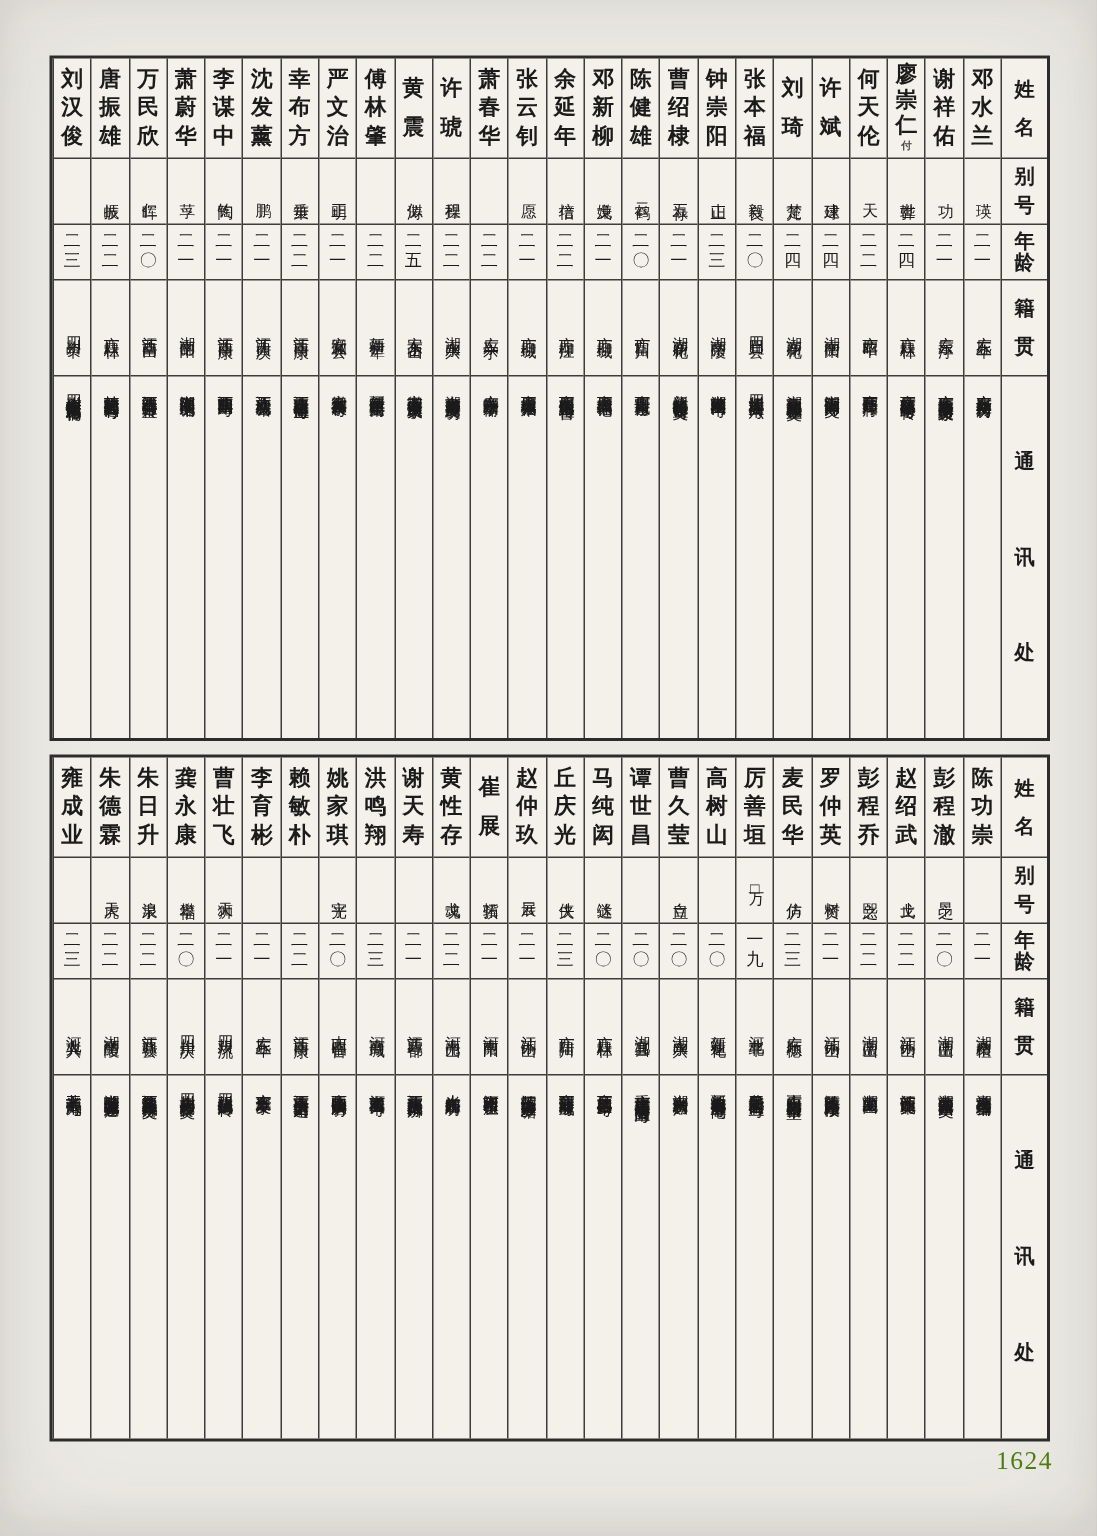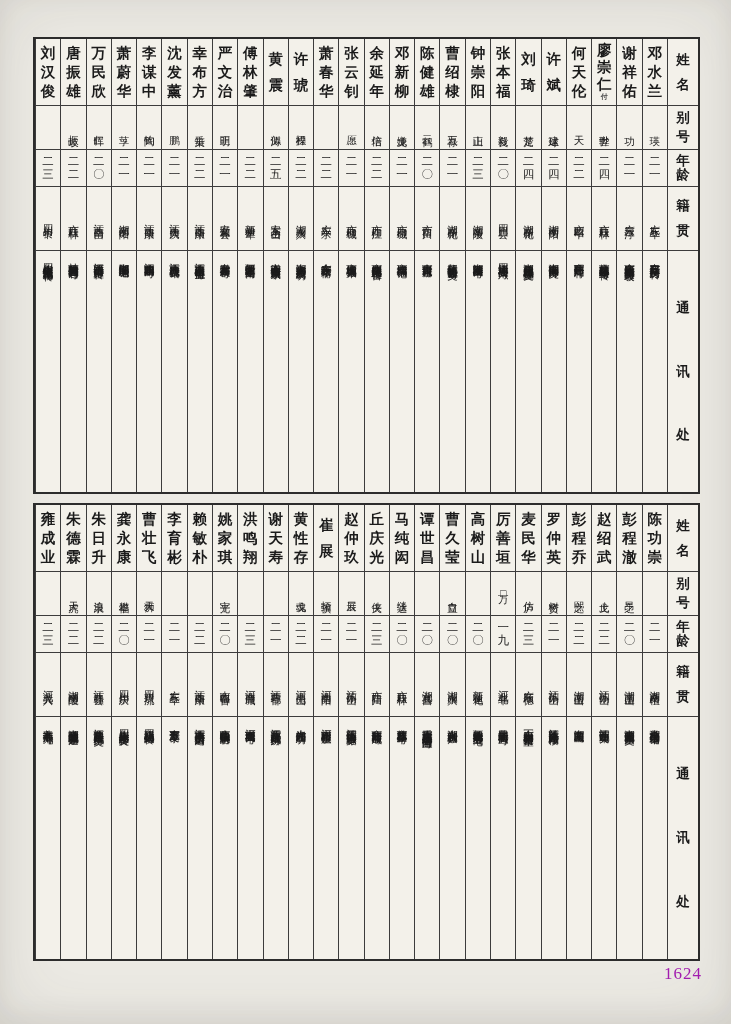--- a/index.html
+++ b/index.html
@@ -43,21 +43,21 @@
   .note{font-size:7px;line-height:1;color:#4a4a4a;}
   .vtext{
     writing-mode:vertical-rl;text-orientation:upright;
     font-size:10.5px;line-height:1.05;letter-spacing:1px;
     margin:auto;max-height:100%;
   }
   .r-addr .vtext{margin:4px auto 0;letter-spacing:0.5px;font-size:10.5px;}
   .r-native .vtext{letter-spacing:1.5px;}
   .page-num{
     position:absolute;right:29px;top:964px;
-    font-size:17px;letter-spacing:1px;color:#a21caf;
+    font-size:17px;letter-spacing:1px;color:#4d7c0f;
   }
 </style>
 </head>
 <body>
 
 <div class="sheet">
 
   <div class="dir-table" id="table-top">
     <div class="col header-col">
       <div class="cell r-name">

